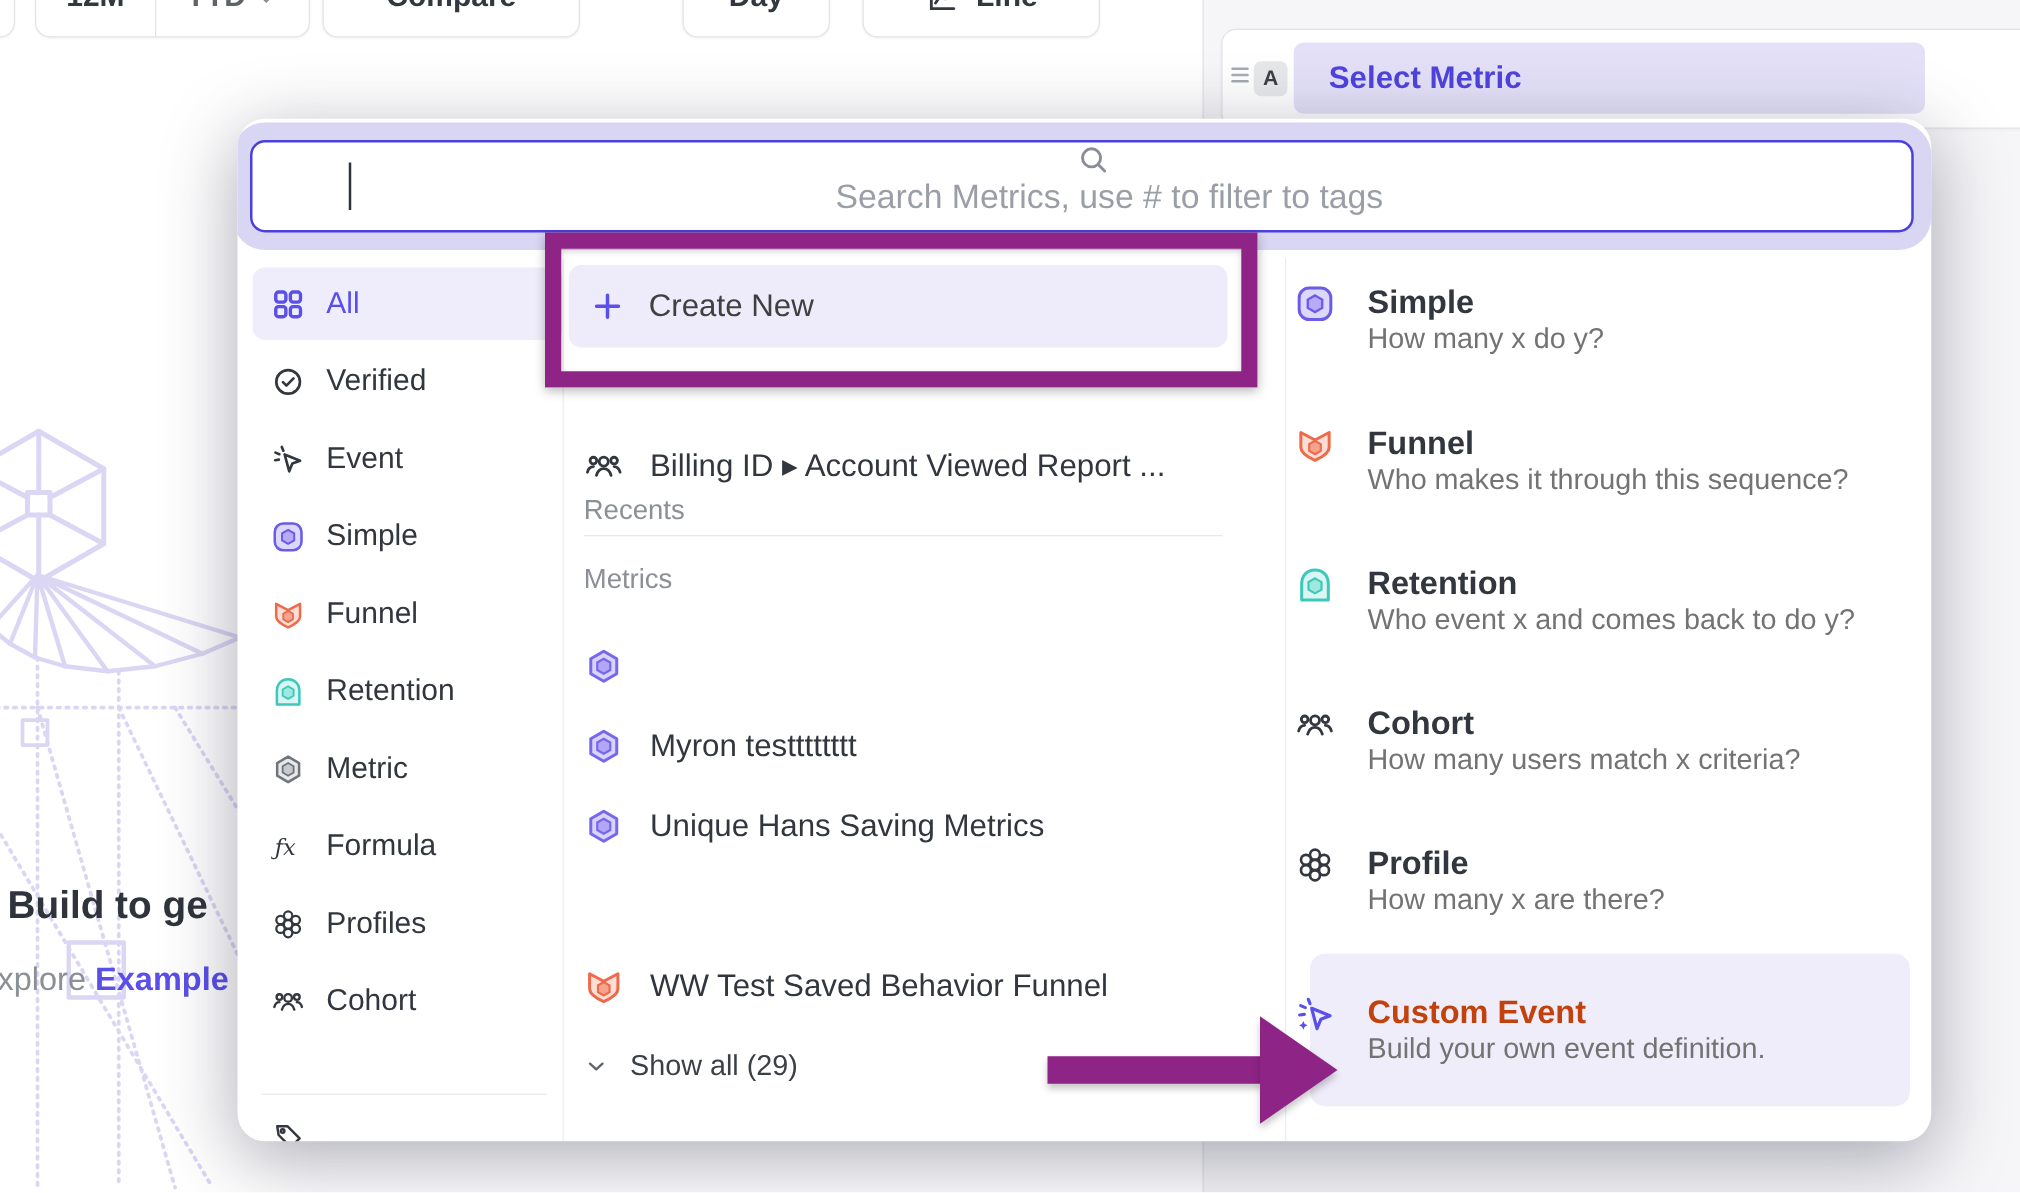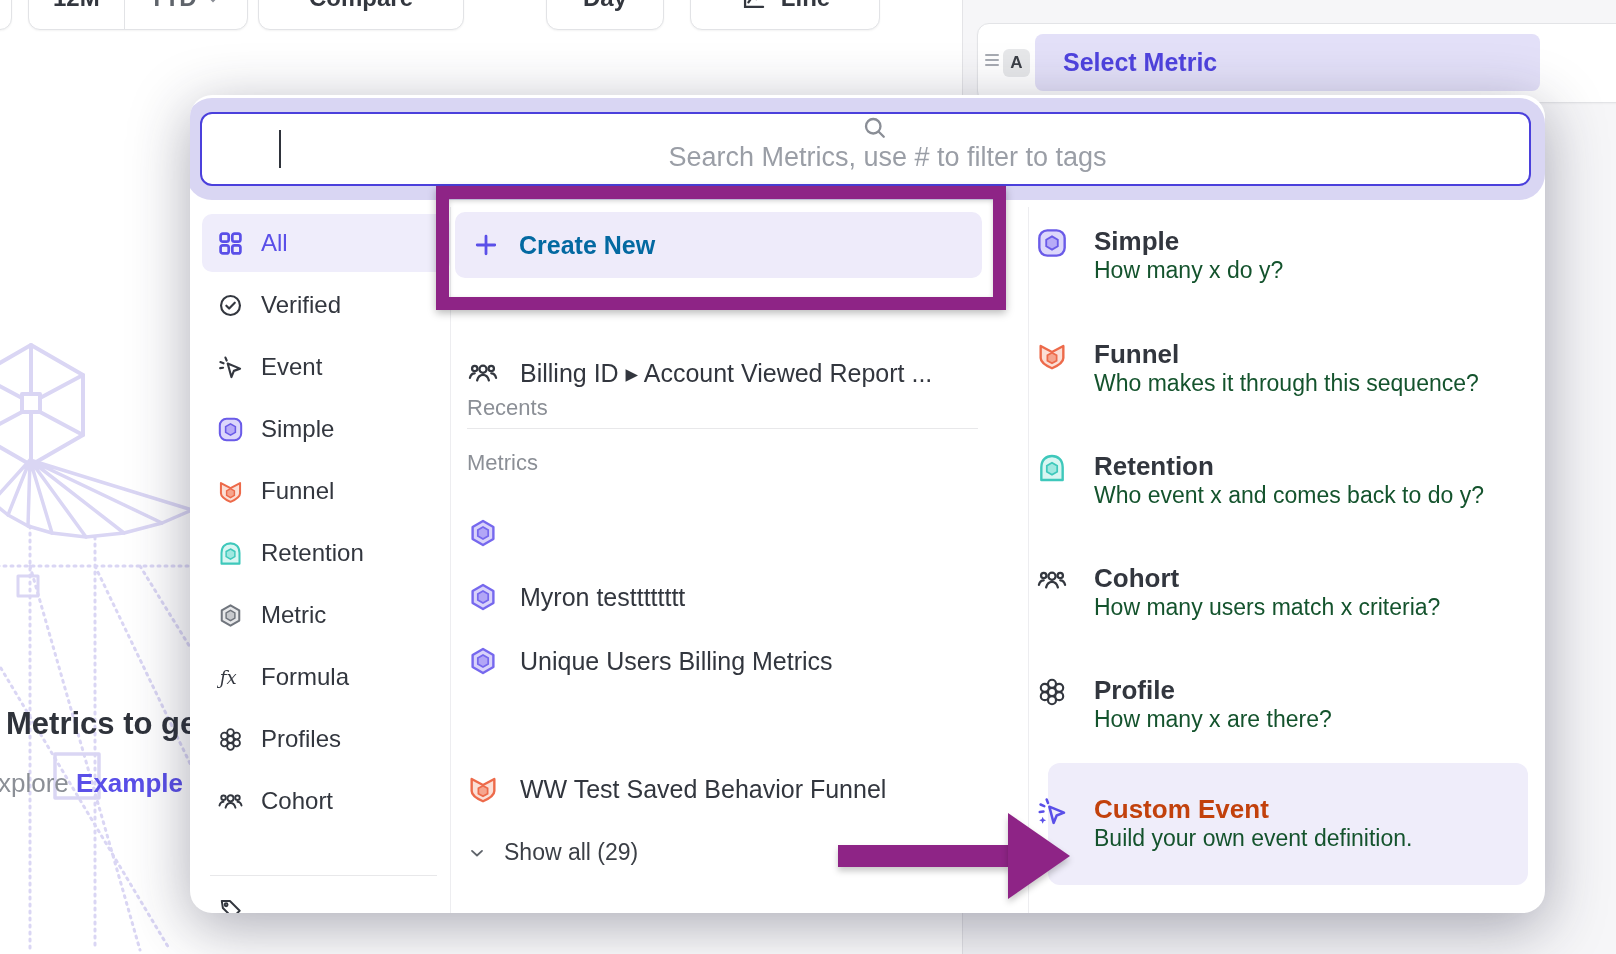--- a/index.html
+++ b/index.html
@@ -45,31 +45,31 @@
 
   
   .side-row{left:12px;width:248px;height:58px;display:flex;align-items:center;gap:17px;padding-left:15px;box-sizing:border-box;
             font-size:24px;font-weight:500;color:#32363e;border-radius:10px;}
   .side-row.active{background:#efedfb;color:#5a4fe8;}
   .side-ico{width:27px;height:27px;flex:0 0 auto;display:flex;}
 
   
   .create-btn{left:265px;top:117px;width:527px;height:66px;background:#eeebfa;border-radius:10px;
               display:flex;align-items:center;gap:19px;padding-left:17px;box-sizing:border-box;}
-  .create-btn .lbl{color:#0369a1;font-size:25px;font-weight:700;}
+  .create-btn .lbl{color:#404040;font-size:25px;font-weight:400;}
   .sec-label{left:277px;font-size:22px;font-weight:500;color:#8b8f96;}
   .mid-row{left:277px;width:545px;height:34px;display:flex;align-items:center;gap:21px;font-size:25px;font-weight:500;color:#32363e;white-space:nowrap;}
   .mid-ico{width:32px;height:32px;flex:0 0 auto;display:flex;}
   .show-all{left:277px;top:744px;display:flex;align-items:center;gap:17px;font-size:23px;font-weight:500;color:#3b3f46;}
 
   
   .type-row{left:846px;width:500px;display:flex;gap:26px;align-items:flex-start;}
   .type-ico{width:32px;height:32px;margin-top:2px;flex:0 0 auto;display:flex;}
   .type-title{font-size:26px;font-weight:600;color:#32363e;line-height:32px;}
-  .type-desc{font-size:23px;color:#14532d;margin-top:8px;white-space:nowrap;}
+  .type-desc{font-size:23px;color:#737373;margin-top:8px;white-space:nowrap;}
   .type-row.hl .type-title{color:#c2410c;}
   .hl-bg{left:858px;top:668px;width:480px;height:122px;background:#efedfa;border-radius:12px;}
 
   
   .anno-box{left:436px;top:186px;width:570px;height:124px;border:13px solid #8e2486;box-sizing:border-box;
             z-index:50;box-shadow:0 3px 8px rgba(0,0,0,.28),inset 0 2px 5px rgba(0,0,0,.18);}
   .anno-arrow{z-index:60;filter:drop-shadow(0 4px 3px rgba(0,0,0,.22));}
   .arrow-shaft{left:838px;top:845px;width:172px;height:22px;background:#8e2486;}
   .arrow-head{left:1008px;top:813px;width:0;height:0;border-top:43px solid transparent;border-bottom:43px solid transparent;border-left:62px solid #8e2486;}
 </style>
@@ -126,21 +126,21 @@
       <path d="M30 130 L-8 172 M30 130 L8 185 M30 130 L28 196 M30 130 L52 203 M30 130 L86 207 M30 130 L124 203 M30 130 L162 193 M30 130 L192 180" stroke-width="3.5"></path>
       <polyline points="-8,172 8,185 28,196 52,203 86,207 124,203 162,193 192,180" stroke-width="3.5"></polyline>
       <g stroke-width="3" stroke-dasharray="2 5">
         <path d="M30 196 L30 620 M95 207 L95 620 M-10 236 L198 236 M30 236 L140 620 M95 236 L198 450 M-10 320 L170 620 M140 236 L198 330"></path>
       </g>
       <rect x="18" y="246" width="20" height="20" stroke-width="3"></rect>
       <rect x="55" y="424" width="44" height="44" stroke-width="3.5"></rect>
     </g>
   </svg>
 
-  <div class="abs bg-heading">Metrics to ge</div>
+  <div class="abs bg-heading">Build to ge</div>
   <div class="abs bg-explore">
     <span class="grey">xplore</span>
     <span class="link">Example R</span>
   </div>
 
   <div class="abs dialog">
 
     <div class="abs search-box">
       <svg class="icon" width="28" height="28" viewBox="0 0 24 24">
         <circle cx="10.5" cy="10.5" r="6.2" stroke="#8a8e96" stroke-width="2" fill="none"></circle>
@@ -313,21 +313,21 @@
       </span>
       <span>Myron testttttttt</span>
     </div>
     <div class="abs mid-row" style="top:549px;">
       <span class="mid-ico">
         <svg width="32" height="32" viewBox="0 0 24 24">
             <polygon points="12,3 19.79,7.5 19.79,16.5 12,21 4.21,16.5 4.21,7.5" stroke="#7668ee" stroke-width="1.8" fill="#d9d3fa" stroke-linejoin="round"></polygon>
             <polygon points="12,7.5 15.9,9.75 15.9,14.25 12,16.5 8.1,14.25 8.1,9.75" fill="#b2a6f6" stroke="#7668ee" stroke-width="1.3"></polygon>
           </svg>
       </span>
-      <span>Unique Users Billing Metrics</span>
+      <span>Unique Hans Saving Metrics</span>
     </div>
     <div class="abs mid-row" style="top:677px;">
       <span class="mid-ico">
         <svg width="32" height="32" viewBox="0 0 24 24">
             <path d="M3.5 4.5 L12 9 L20.5 4.5 L20.5 13.5 C20.5 16.5 17.5 18.8 12 21.2 C6.5 18.8 3.5 16.5 3.5 13.5 Z" stroke="#ed6a4a" stroke-width="1.8" fill="#fbdfd6" stroke-linejoin="round"></path>
             <polygon points="12,9.5 15.46,11.5 15.46,15.5 12,17.5 8.54,15.5 8.54,11.5" fill="#f5a58e" stroke="#ed6a4a" stroke-width="1.3"></polygon>
           </svg>
       </span>
       <span>WW Test Saved Behavior Funnel</span>
     </div>

